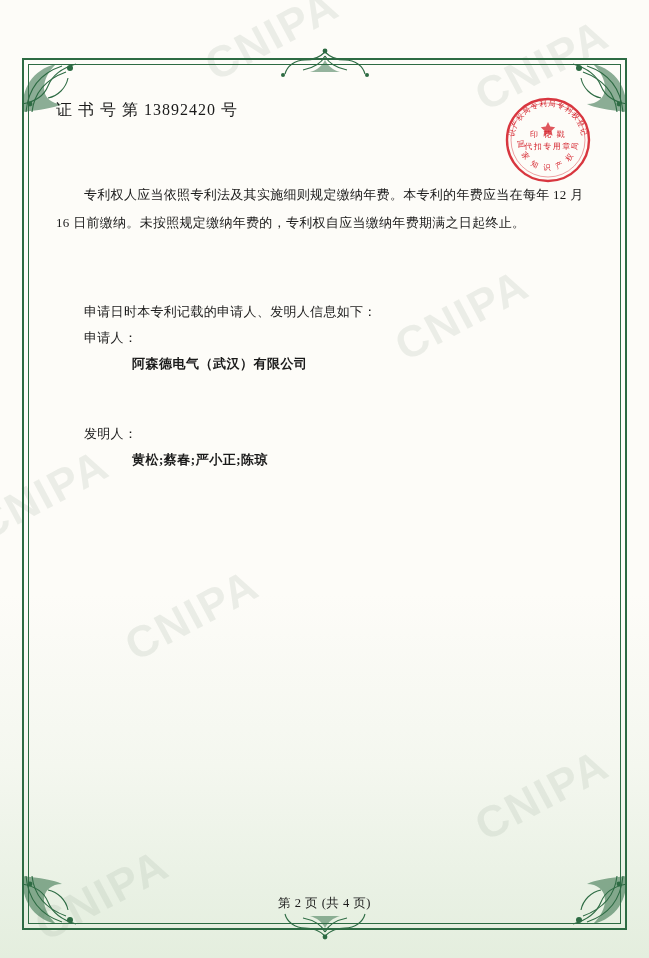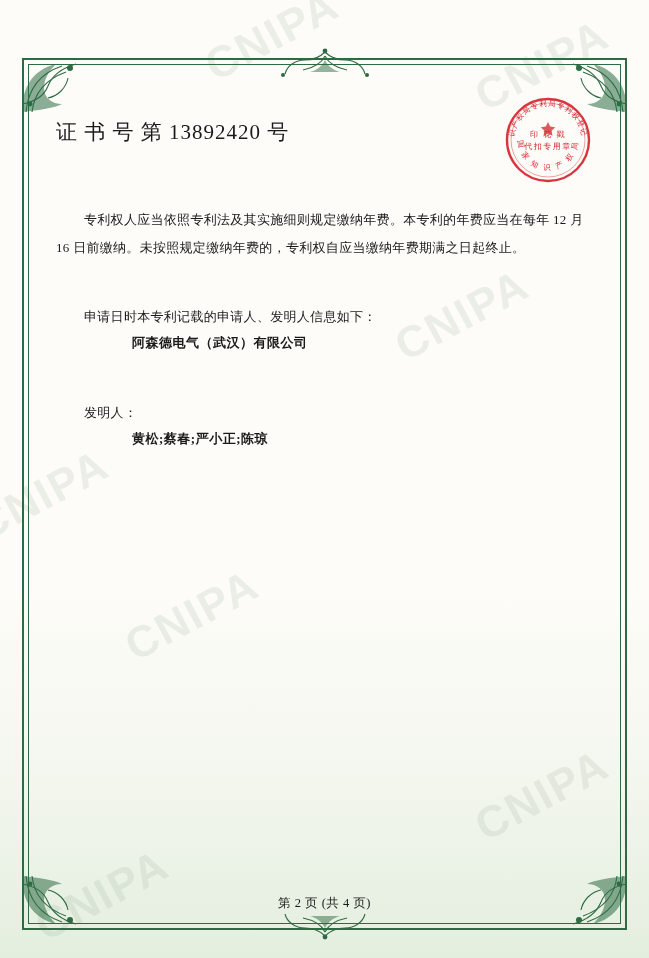--- a/index.html
+++ b/index.html
@@ -91,35 +91,35 @@
   .wm7 { left: 30px; top: 870px; }
 
   
   .content {
     position: absolute;
     left: 56px;
     top: 96px;
     width: 540px;
   }
   .cert-no {
-    font-size: 21px;
+    font-size: 16px;
     color: #1a1a1a;
     letter-spacing: 1px;
-    margin-top: 22px;
+    margin-top: 4px;
   }
   .para {
     font-size: 13px;
     color: #1a1a1a;
     line-height: 28px;
     margin-top: 60px;
     text-indent: 28px;
     letter-spacing: 0.3px;
   }
   .block2 {
-    margin-top: 42px;
+    margin-top: 62px;
   }
   .line {
     font-size: 13px;
     color: #1a1a1a;
     line-height: 26px;
     text-indent: 28px;
     letter-spacing: 0.3px;
   }
   .sub {
     font-size: 13px;
@@ -256,20 +256,21 @@
     </svg>
   </div>
 
   <div class="content">
     <div class="cert-no">证 书 号 第 13892420 号</div>
 
     <div class="para">专利权人应当依照专利法及其实施细则规定缴纳年费。本专利的年费应当在每年 12 月 16 日前缴纳。未按照规定缴纳年费的，专利权自应当缴纳年费期满之日起终止。</div>
 
     <div class="block2">
       <div class="line">申请日时本专利记载的申请人、发明人信息如下：</div>
+      <div class="line">申请人：</div>
       <div class="sub">阿森德电气（武汉）有限公司</div>
       <div class="gap-lg"></div>
       <div class="line">发明人：</div>
       <div class="sub">黄松;蔡春;严小正;陈琼</div>
     </div>
   </div>
 
   <div class="footer">第 2 页 (共 4 页)</div>
 
 </div>

